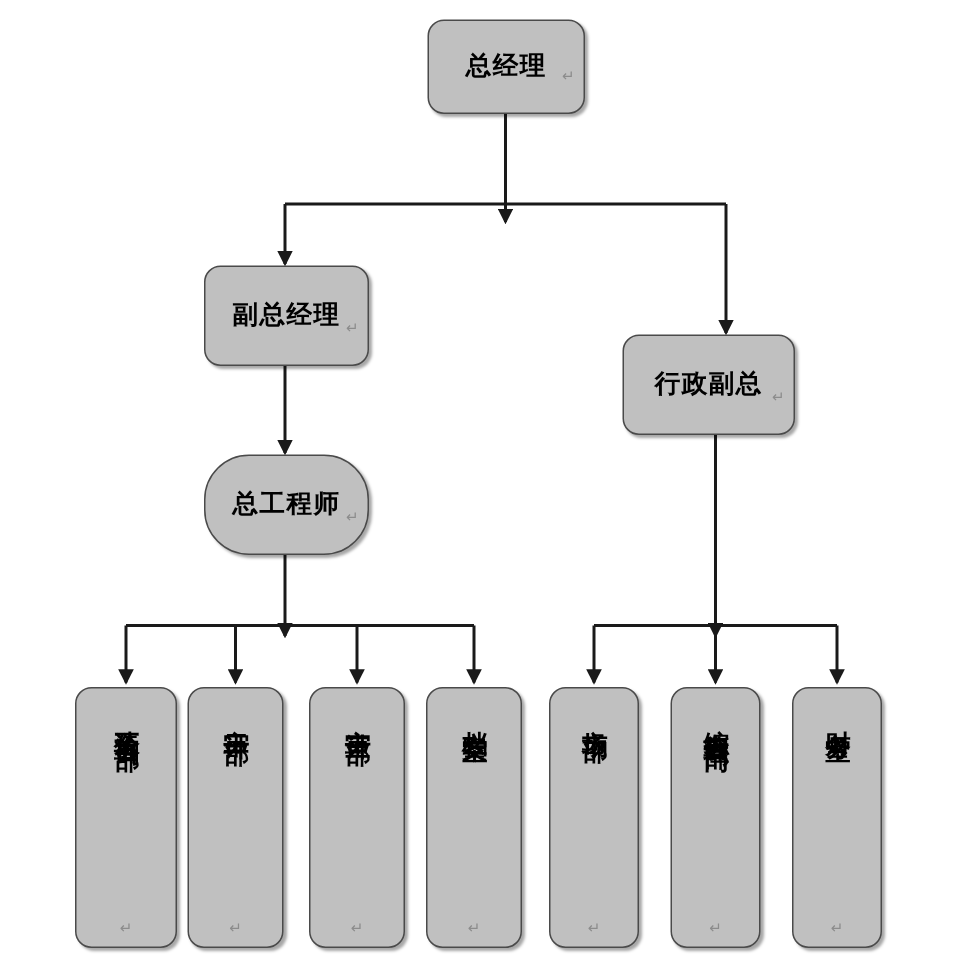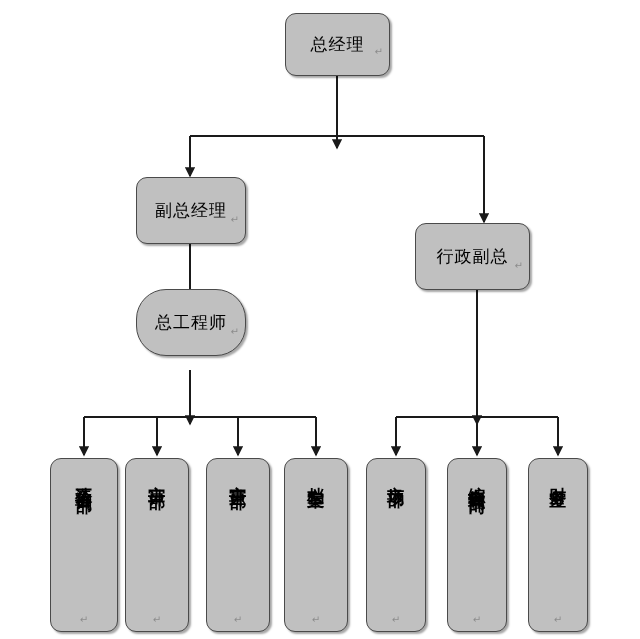--- a/index.html
+++ b/index.html
@@ -36,21 +36,21 @@
     display: flex;
     align-items: center;
     justify-content: center;
     color: #000000;
   }
   .node-h {
     border-radius: 11px;
   }
   .node-h .node-label {
     font-size: 17px;
-    font-weight: normal;
+    font-weight: bold;
     letter-spacing: 1px;
     white-space: nowrap;
     line-height: 1;
   }
   .node-v {
     border-radius: 11px;
     align-items: flex-start;
     justify-content: center;
     padding-top: 14px;
   }
@@ -121,21 +121,21 @@
   <div class="node node-h" style="left:136px; top:177px; width:110px; height:67px;">
     <span class="node-label">副总经理</span>
     <span class="pilcrow">↵</span>
   </div>
 
   <div class="node node-h" style="left:415px; top:223px; width:115px; height:67px;">
     <span class="node-label">行政副总</span>
     <span class="pilcrow">↵</span>
   </div>
 
-  <div class="node node-h" style="left:136px; top:289px; width:110px; height:67px;border-radius:30px;">
+  <div class="node node-h" style="left:136px; top:303px; width:110px; height:67px;border-radius:30px;">
     <span class="node-label">总工程师</span>
     <span class="pilcrow">↵</span>
   </div>
 
   <div class="node node-v" style="left:50px; top:458px; width:68px; height:174px;">
     <span class="node-label">造价咨询一部</span>
     <span class="pilcrow">↵</span>
   </div>
 
   <div class="node node-v" style="left:125px; top:458px; width:64px; height:174px;">

